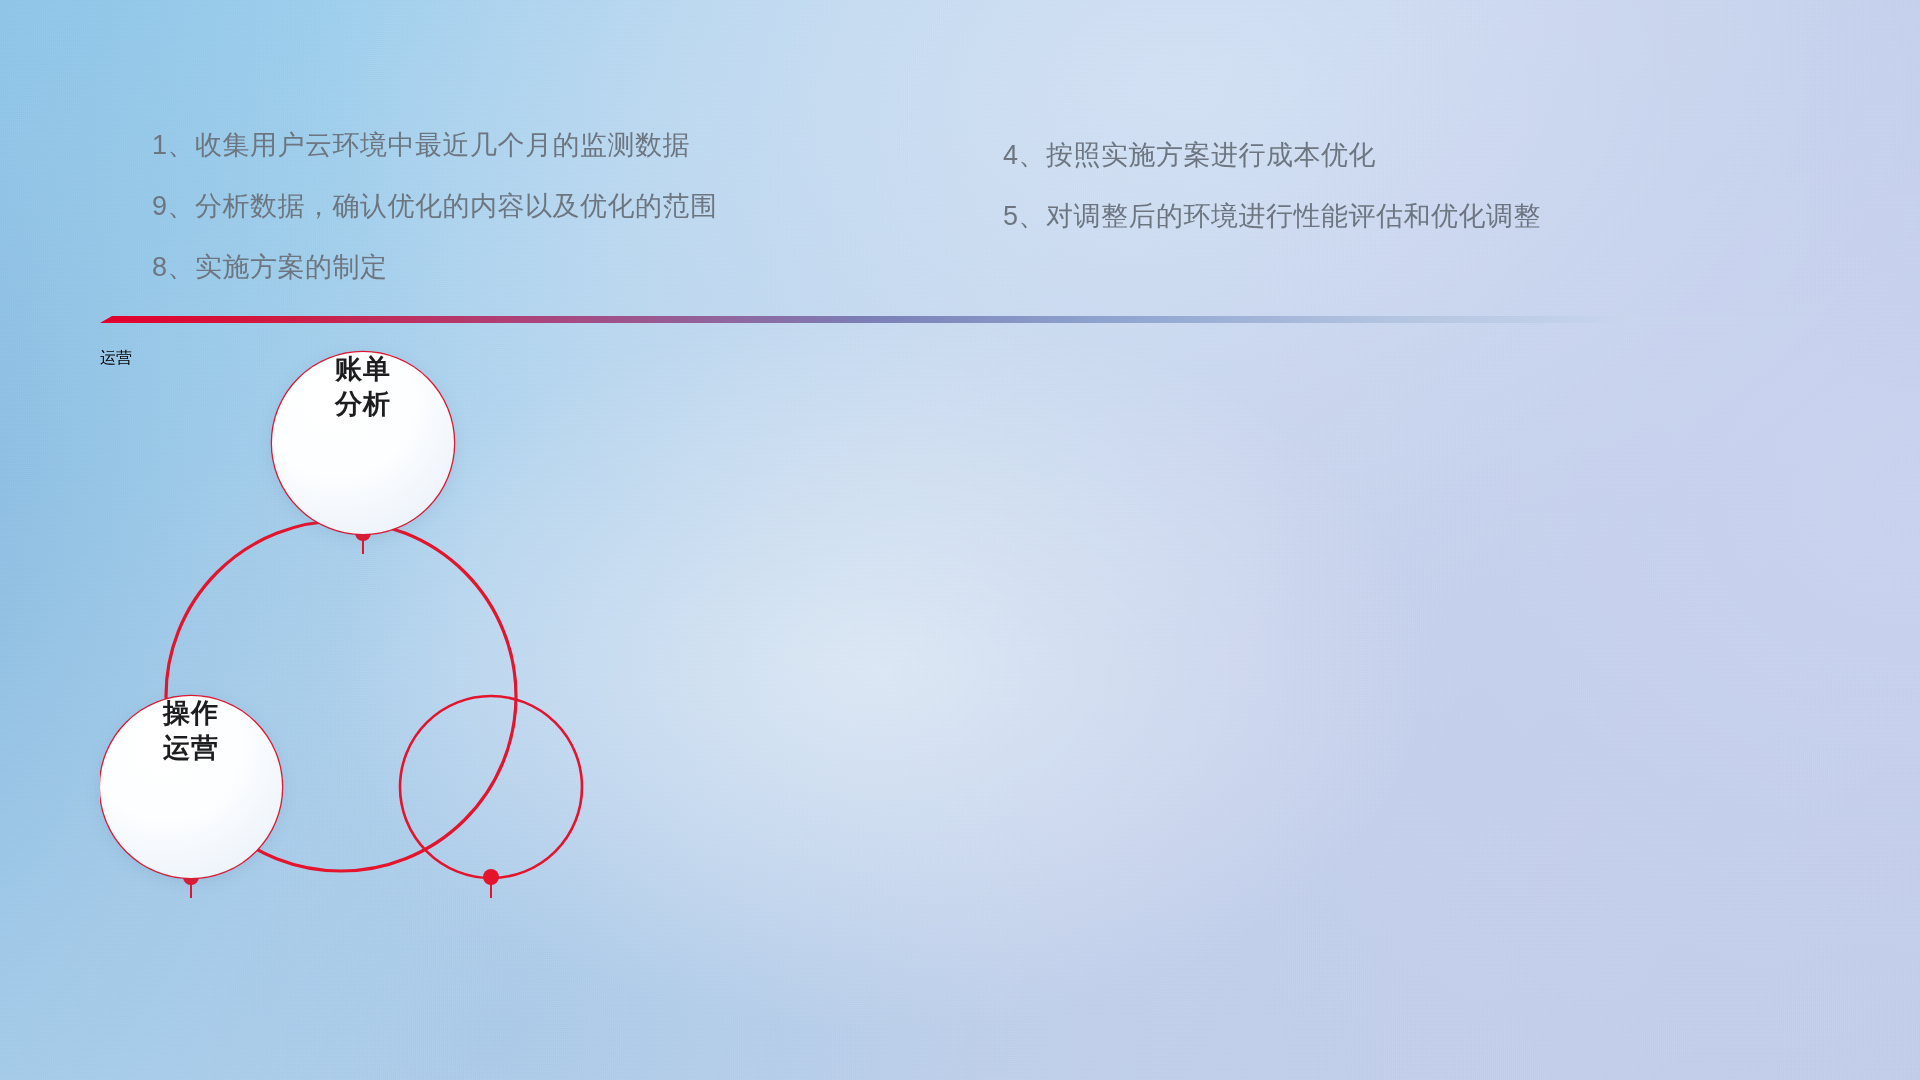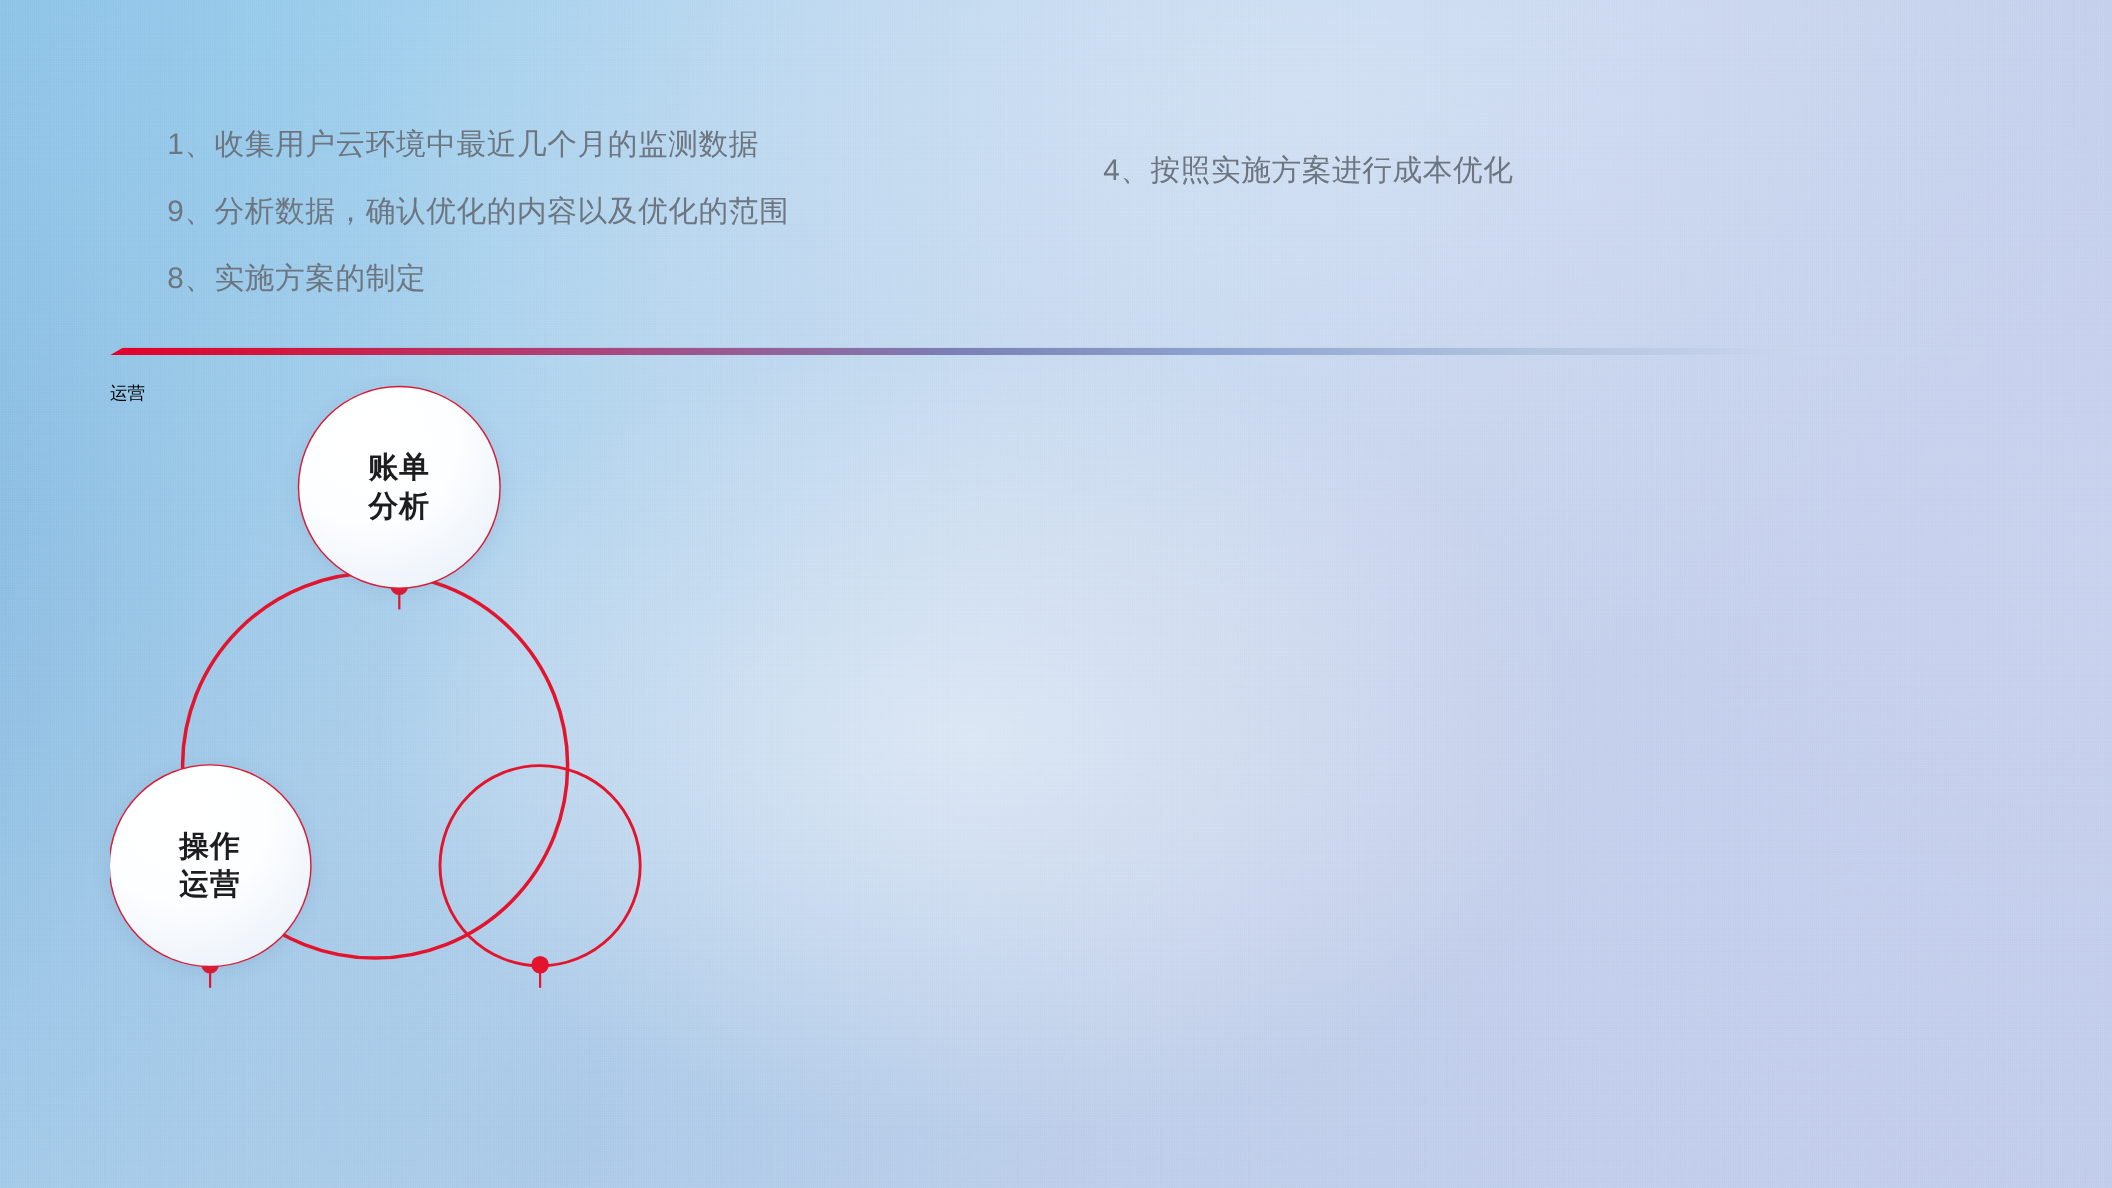--- a/index.html
+++ b/index.html
@@ -76,21 +76,21 @@
 
   
   .steps {
     position: absolute;
     color: #6d7680;
     font-size: 27px;
     line-height: 1;
     letter-spacing: .5px;
     white-space: nowrap;
   }
-  .steps-left  { left: 152px; top: 118px; }
+  .steps-left  { left: 152px; top: 132px; }
   .steps-right { left: 1003px; top: 142px; }
   .step-line { margin-bottom: 34px; }
   .step-line:last-child { margin-bottom: 0; }
 
   
   .top-rule {
     position: absolute;
     left: 100px;
     top: 316px;
     width: 1742px;
@@ -113,21 +113,20 @@
 
   .bubble {
     position: absolute;
     border-radius: 50%;
     background:
       radial-gradient(circle at 36% 26%, #ffffff 0%, #fdfeff 42%, #eef4fb 78%, #e4edf8 100%);
     box-shadow: 0 3px 16px rgba(90,120,160,0.18);
     display: flex;
     flex-direction: column;
     align-items: center;
-    justify-content: center;
     color: #1d1d1f;
     font-weight: bold;
     font-size: 27px;
     line-height: 1.30;
     letter-spacing: 1px;
     text-align: center;
   }
   .bubble-top    { left: 172px; top: 4px;   width: 182px; height: 182px; }</style>
 </head>
 <body>
@@ -143,20 +142,21 @@
   <div class="bg-layer bg-grain"></div>
 
   <div class="steps steps-left">
     <div class="step-line">1、收集用户云环境中最近几个月的监测数据</div>
     <div class="step-line">9、分析数据，确认优化的内容以及优化的范围</div>
     <div class="step-line">8、实施方案的制定</div>
   </div>
 
   <div class="steps steps-right">
     <div class="step-line">4、按照实施方案进行成本优化</div>
+    <div class="step-line">5、对调整后的环境进行性能评估和优化调整</div>
   </div>
 
   <div class="top-rule"></div>
 
   <div class="venn">
 
     <svg width="560" height="610" viewBox="0 0 560 610">
 
       <circle cx="241" cy="348" r="175" fill="none" stroke="#e3142c" stroke-width="3.2"></circle>
 

